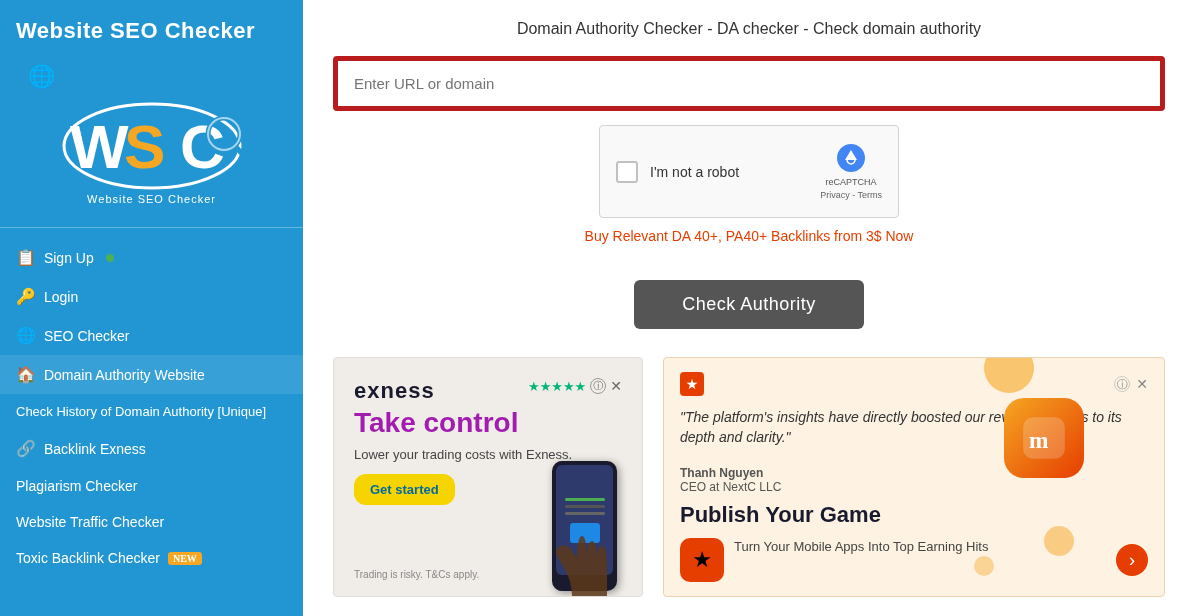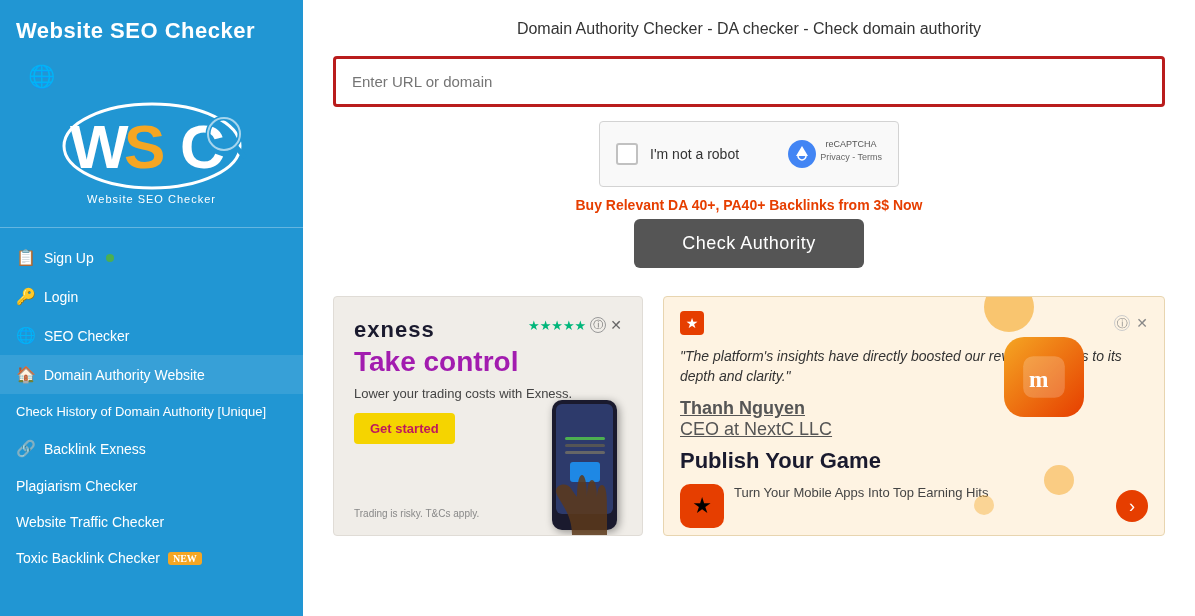--- a/index.html
+++ b/index.html
@@ -112,21 +112,21 @@
 
     .page-title {
       font-size: 16px;
       font-weight: normal;
       text-align: center;
       color: #333;
       margin-bottom: 18px;
     }
 
     .url-input-wrapper {
-      border: 3px solid #b91c1c;
+      border: 5px solid #b91c1c;
       border-radius: 4px;
       padding: 0;
       margin-bottom: 14px;
     }
 
     .url-input {
       width: 100%;
       padding: 14px 16px;
       font-size: 15px;
       border: none;
@@ -167,30 +167,31 @@
       flex-shrink: 0;
     }
 
     .recaptcha-text {
       font-size: 14px;
       color: #333;
     }
 
     .recaptcha-right {
       display: flex;
-      flex-direction: row;
+      flex-direction: column;
+      align-items: center;
       gap: 2px;
     }
 
     .backlink-promo {
       text-align: center;
       color: #e63e00;
       font-size: 14px;
-      font-weight: bold;
-      margin-bottom: 6px;
+      font-weight: normal;
+      margin-bottom: 36px;
     }
 
     .check-btn-wrapper {
       display: flex;
       justify-content: center;
       margin-bottom: 28px;
     }
 
     .check-btn {
       background: #555;
@@ -268,26 +269,26 @@
     }
 
     .ad-subtext {
       font-size: 13px;
       color: #444;
       margin-bottom: 12px;
     }
 
     .ad-cta {
       background: #f5d400;
-      color: #be185d;
+      color: #0369a1;
       border: none;
       padding: 8px 16px;
       font-size: 13px;
       font-weight: bold;
-      border-radius: 4px;
+      border-radius: 12px;
       cursor: pointer;
       width: fit-content;
       margin-bottom: 8px;
     }
 
     .ad-disclaimer {
       font-size: 10px;
       color: #888;
       margin-top: auto;
     }
@@ -356,24 +357,23 @@
     .ad2-quote {
       font-size: 14px;
       color: #333;
       font-style: italic;
       line-height: 1.4;
       margin-bottom: 12px;
       flex: 1;
     }
 
     .ad2-author {
-      font-size: 18px;
+      font-size: 12px;
       color: #555;
       margin-bottom: 8px;
-      text-decoration: underline;
     }
 
     .ad2-author-name {
       font-weight: bold;
     }
 
     .ad2-headline {
       font-size: 22px;
       font-weight: bold;
       color: #1a1a2e;

